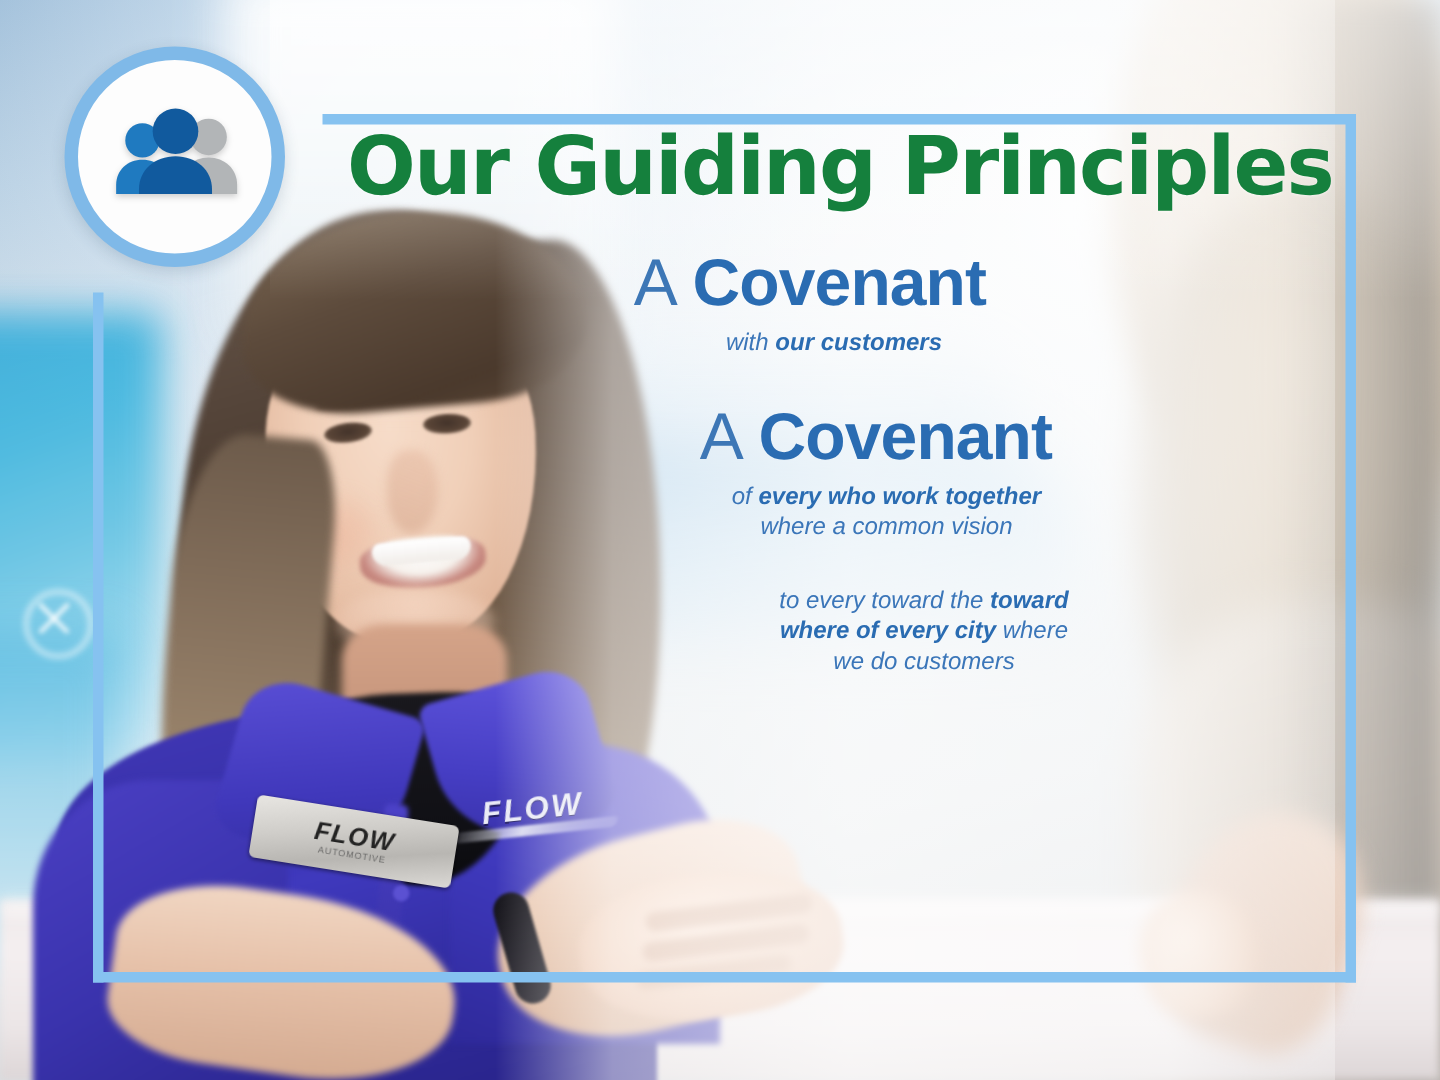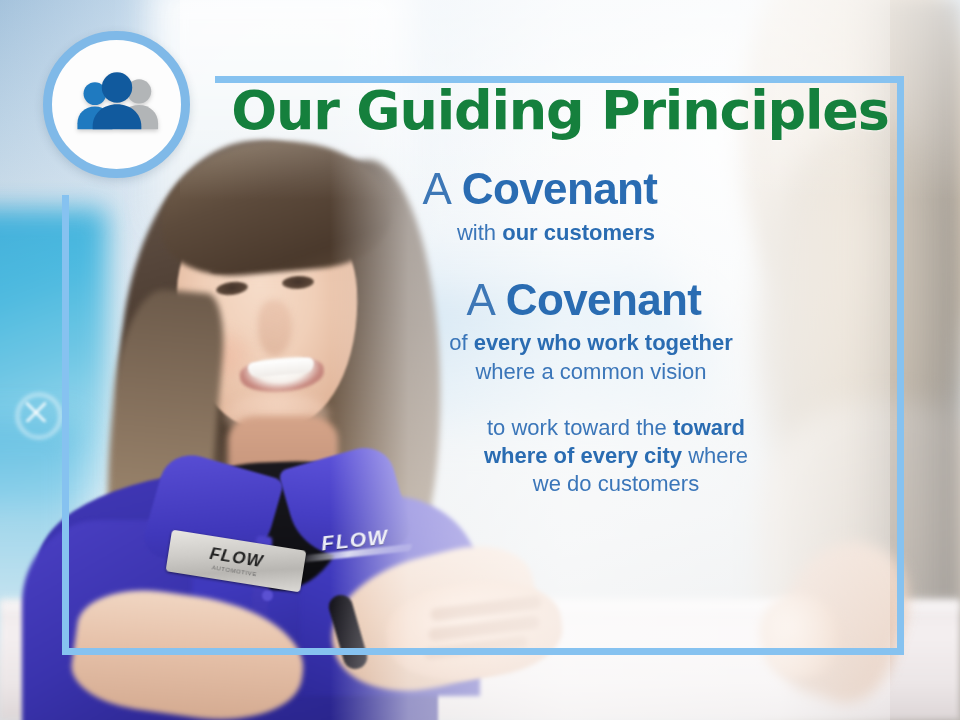--- a/index.html
+++ b/index.html
@@ -362,22 +362,22 @@
   .head{
     font-family:"Liberation Sans",sans-serif;
     font-size:44px;line-height:1.06;
     color:#2a6cb2;white-space:nowrap;
   }
   .head .art{font-weight:normal;color:#3d77b6;letter-spacing:0;}
   .head .word{font-weight:bold;letter-spacing:-.6px;color:#2a6cb2;}
 
   .sub{
     font-family:"Liberation Sans",sans-serif;
-    font-size:22px;line-height:1.28;
-    color:#3b76b9;margin-top:6px;
+    font-size:16px;line-height:1.28;
+    color:#3b76b9;margin-top:6px;font-style:italic;
   }
   .sub b{font-weight:bold;color:#2a6cb2;}
 
   .b1 .head{padding-right:40px;}
   .b1 .sub{padding-right:8px;}
   .b2 .head{padding-left:48px;}
   .b2 .sub{padding-left:62px;}
   .b3 .head{padding-left:92px;}
   .b3 .sub{padding-left:112px;}
 </style>
@@ -493,20 +493,20 @@
         <span class="word">Covenant</span>
       </div>
       <div class="sub">
         <div><span>of </span><b>every who work together</b></div>
         <div>where a common vision</div>
       </div>
     </div>
 
     <div class="block b3">
       <div class="sub">
-        <div><span>to work toward the </span><b>toward</b></div>
+        <div><span>to every toward the </span><b>toward</b></div>
         <div><b>where of every city</b><span> where</span></div>
         <div>we do customers</div>
       </div>
     </div>
 
   </div>
 </div>
 
 </body></html>

